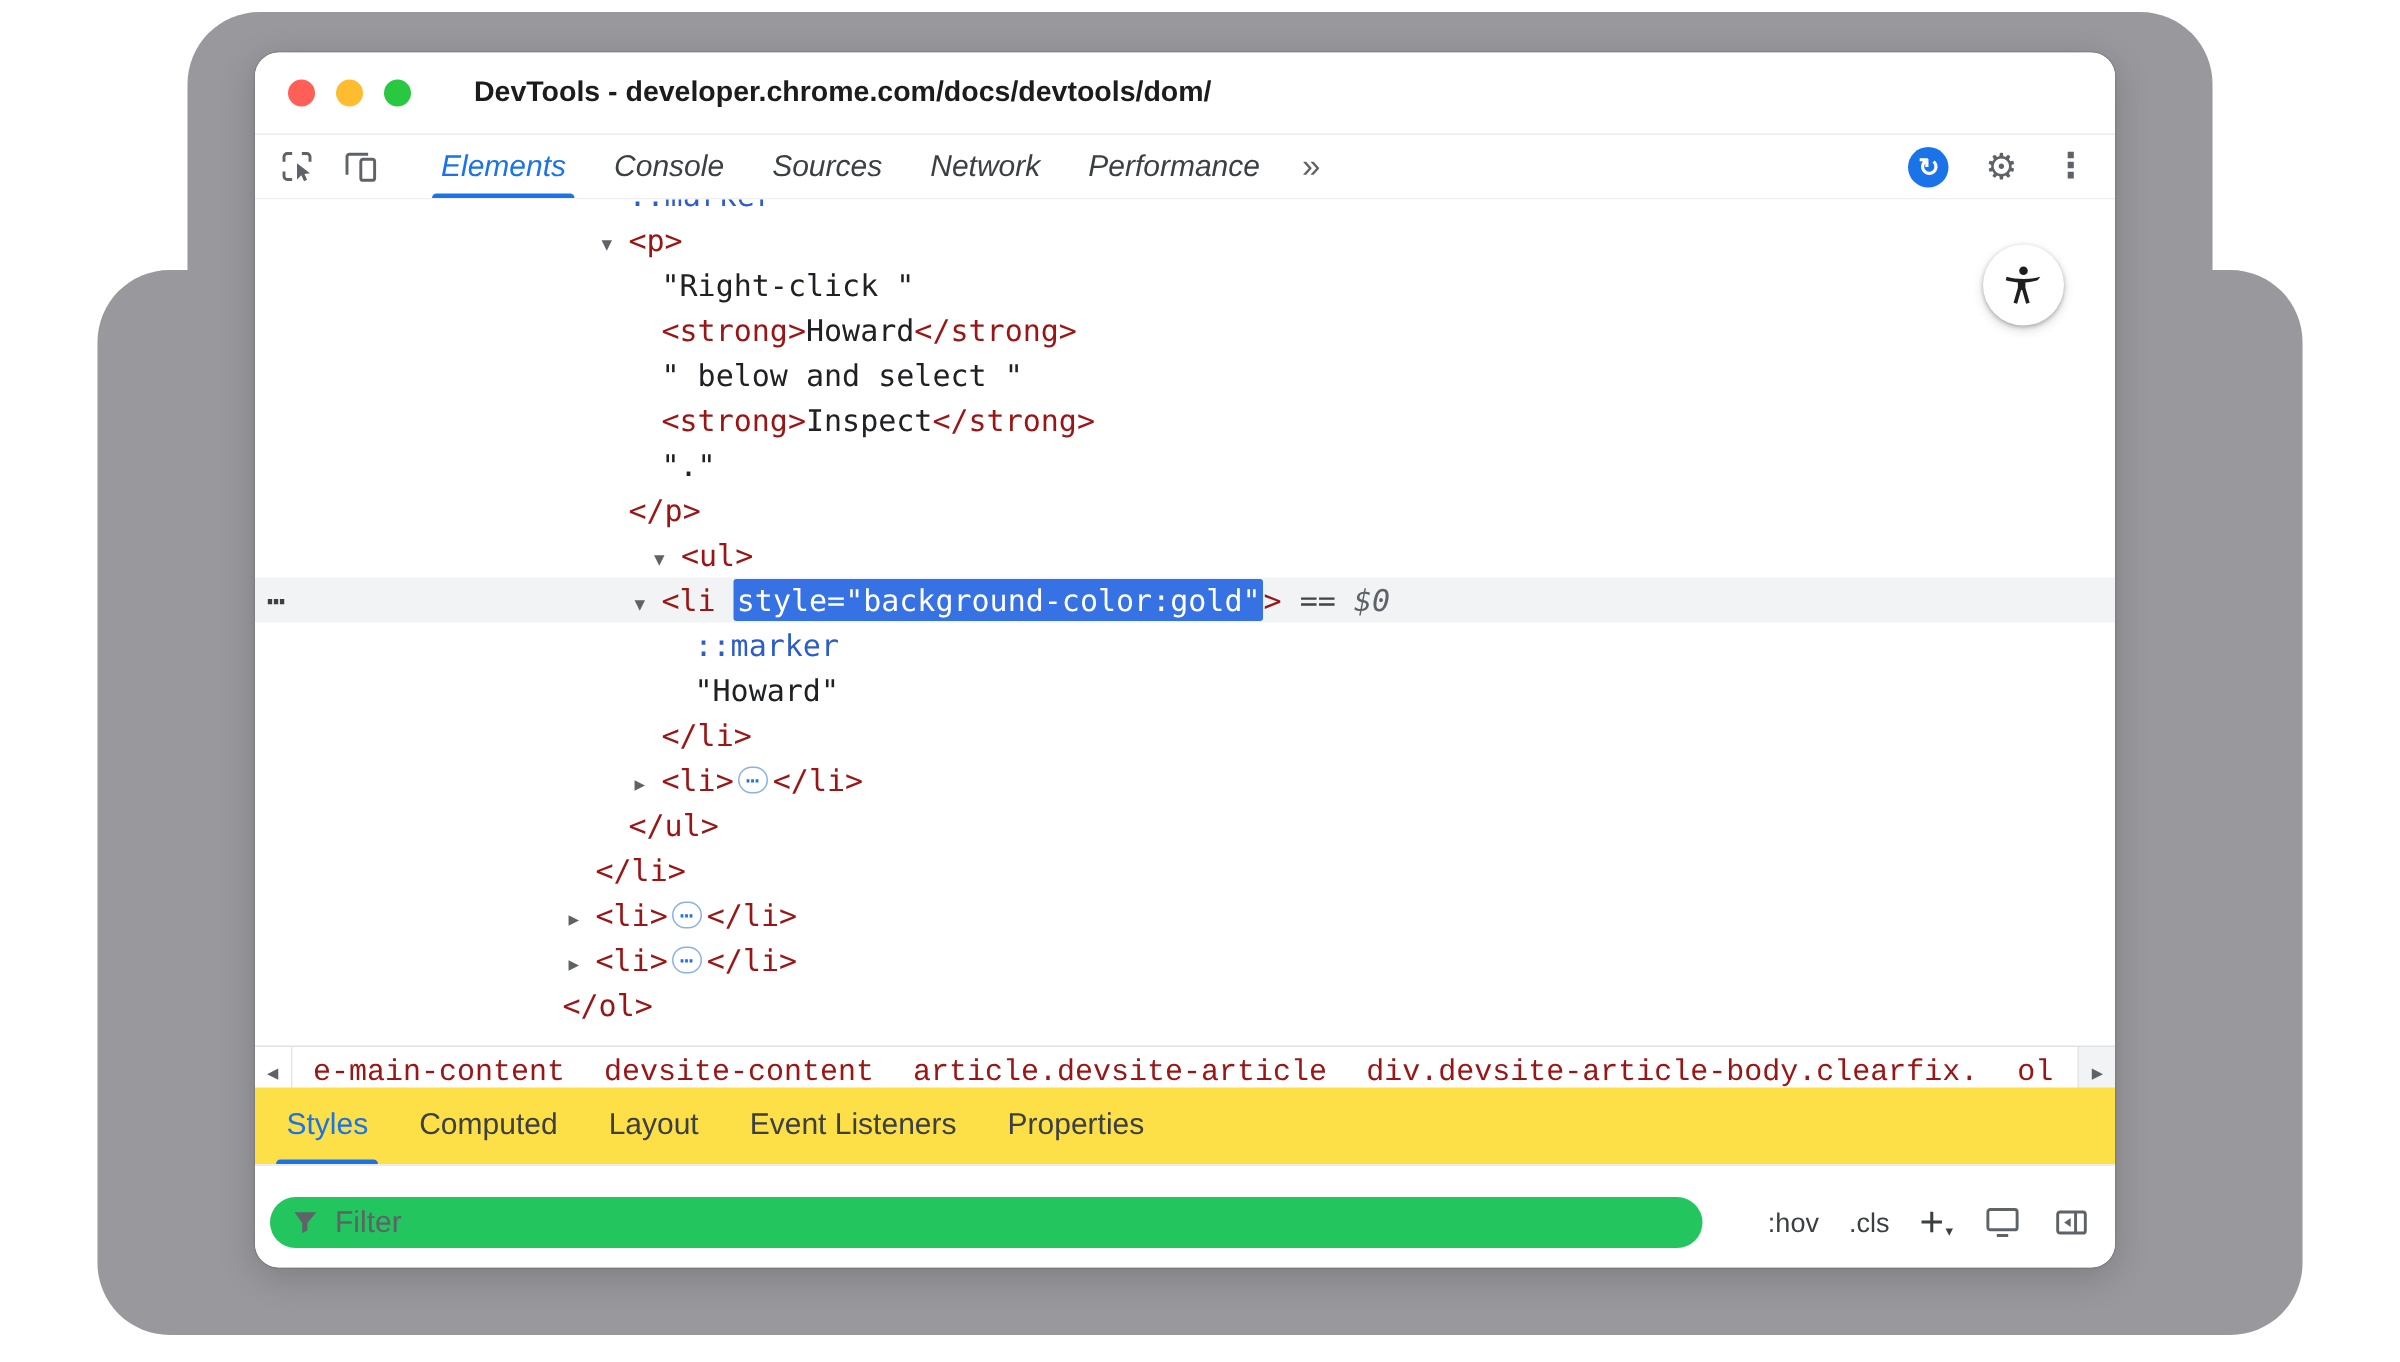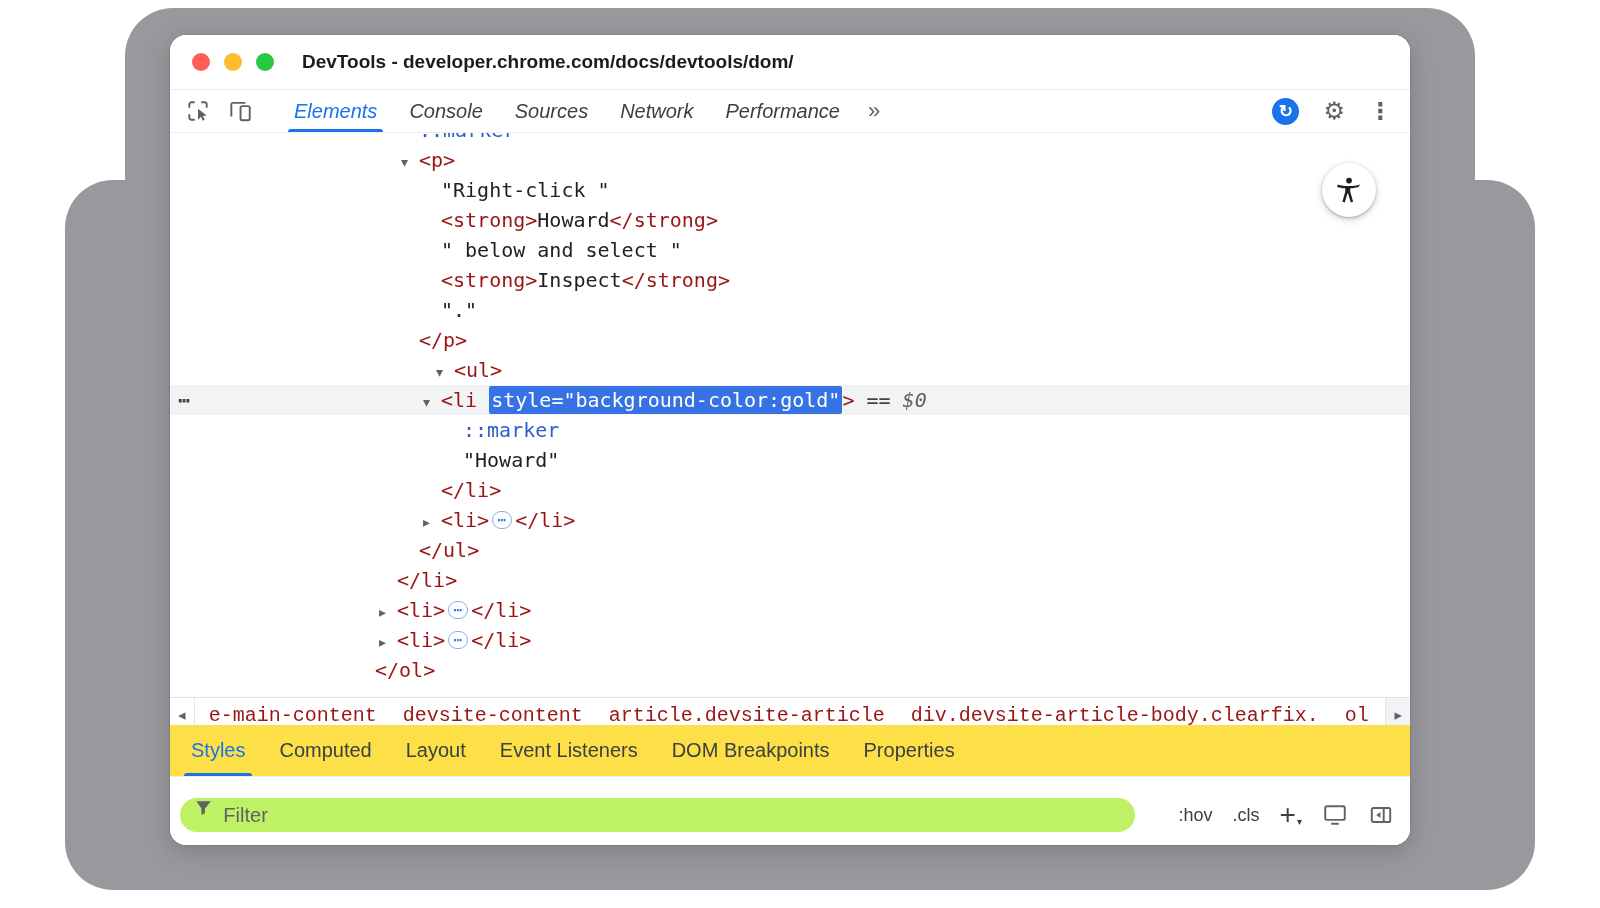--- a/index.html
+++ b/index.html
@@ -13,21 +13,21 @@
 
   
   .window { position:absolute; left:170px; top:35px; width:1240px; height:810px; background:#fff;
             border-radius:16px; box-shadow:0 0 0 1px rgba(0,0,0,.08), 0 6px 24px rgba(0,0,0,.18); overflow:hidden; }
 
   
   .titlebar { position:absolute; left:0; top:0; width:100%; height:55px; display:flex; align-items:center;
               border-bottom:1px solid #ececec; background:#fff; }
   .lights { display:flex; gap:14px; margin-left:22px; }
   .light { width:18px; height:18px; border-radius:50%; }
-  .title { margin-left:28px; font-size:19px; font-weight:700; color:#1c1c1e; }
+  .title { margin-left:42px; font-size:19px; font-weight:700; color:#1c1c1e; }
 
   
   .dtbar { position:absolute; left:0; top:55px; width:100%; height:43px; display:flex; align-items:center;
            border-bottom:1px solid #f0f0f0; background:#fff; }
   .dtbar .tool-ic { width:28px; height:28px; display:flex; align-items:center; justify-content:center; margin-left:14px; }
   .dt-tabs { display:flex; align-items:stretch; height:100%; margin-left:24px;font-style:italic; }
   .dt-tab { position:relative; display:flex; align-items:center; padding:0 16px; font-size:20px; color:#3c4043; cursor:default; }
   .dt-tab.active { color:#1a73e8; }
   .dt-tab.active::after { content:""; position:absolute; left:10px; right:10px; bottom:0; height:3px; background:#1a73e8; border-radius:3px 3px 0 0; }
   .more-tabs { font-size:22px; color:#5f6368; margin-left:12px; }
@@ -71,22 +71,22 @@
 
   
   .ptabs { position:absolute; left:0; top:690px; width:100%; height:52px; display:flex; align-items:stretch;
            padding-left:4px; border-bottom:1px solid #ececec; background:#fde047; }
   .p-tab { position:relative; display:flex; align-items:center; padding:0 17px; font-size:20px; color:#3c4043; }
   .p-tab.active { color:#1a73e8; }
   .p-tab.active::after { content:""; position:absolute; left:10px; right:10px; bottom:0; height:3px; background:#1a73e8; border-radius:3px 3px 0 0; }
 
   
   .sbar { position:absolute; left:0; top:750px; width:100%; height:60px; display:flex; align-items:center; background:#fff; }
-  .filter-box { display:flex; gap:10px; margin-left:10px; width:955px; height:34px;
-                background:#bef264; border-radius:17px; padding:0 14px; }
+  .filter-box { display:flex; align-items:center; gap:10px; margin-left:10px; width:955px; height:34px;
+                background:#22c55e; border-radius:17px; padding:0 14px; }
   .filter-input { border:none; outline:none; background:transparent; font-size:20px; color:#202124; width:100%;
                   font-family:"Liberation Sans", sans-serif; }
   .filter-input::placeholder { color:#5f6368; }
   .s-right { margin-left:auto; display:flex; align-items:center; gap:20px; margin-right:16px; }
   .s-txt { font-size:18px; color:#3c4043; }
   .plus-wrap { position:relative; display:flex; align-items:flex-end; }
   .plus { font-size:28px; font-weight:400; color:#3c4043; line-height:24px; }
   .plus-caret { font-size:10px; color:#3c4043; margin-left:1px; font-family:"DejaVu Sans", sans-serif; }
 
   svg { display:block; }
@@ -183,21 +183,20 @@
           <div class="crumb selected">li</div>
         </div>
       <div class="crumb-nav next">▸</div>
     </div>
 
     <div class="ptabs">
         <div class="p-tab active">Styles</div>
         <div class="p-tab">Computed</div>
         <div class="p-tab">Layout</div>
         <div class="p-tab">Event Listeners</div>
-        <div class="p-tab">DOM Breakpoints</div>
         <div class="p-tab">Properties</div>
       </div>
 
     <div class="sbar">
       <div class="filter-box">
         <svg width="20" height="20" viewBox="0 0 20 20">
           <path fill="#5f6368" d="M2.5 3h15l-6.2 7.4v5.1l-3.6 1.8v-6.9z"></path>
         </svg>
         <input class="filter-input" type="text" placeholder="Filter" style="">
       </div>

